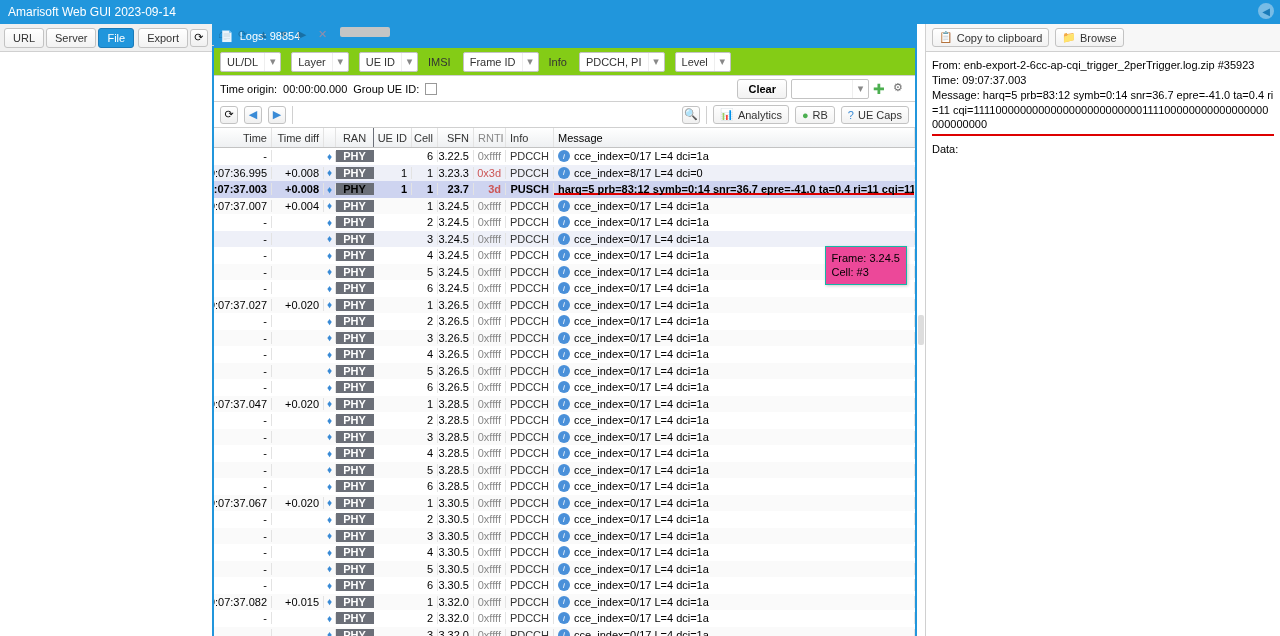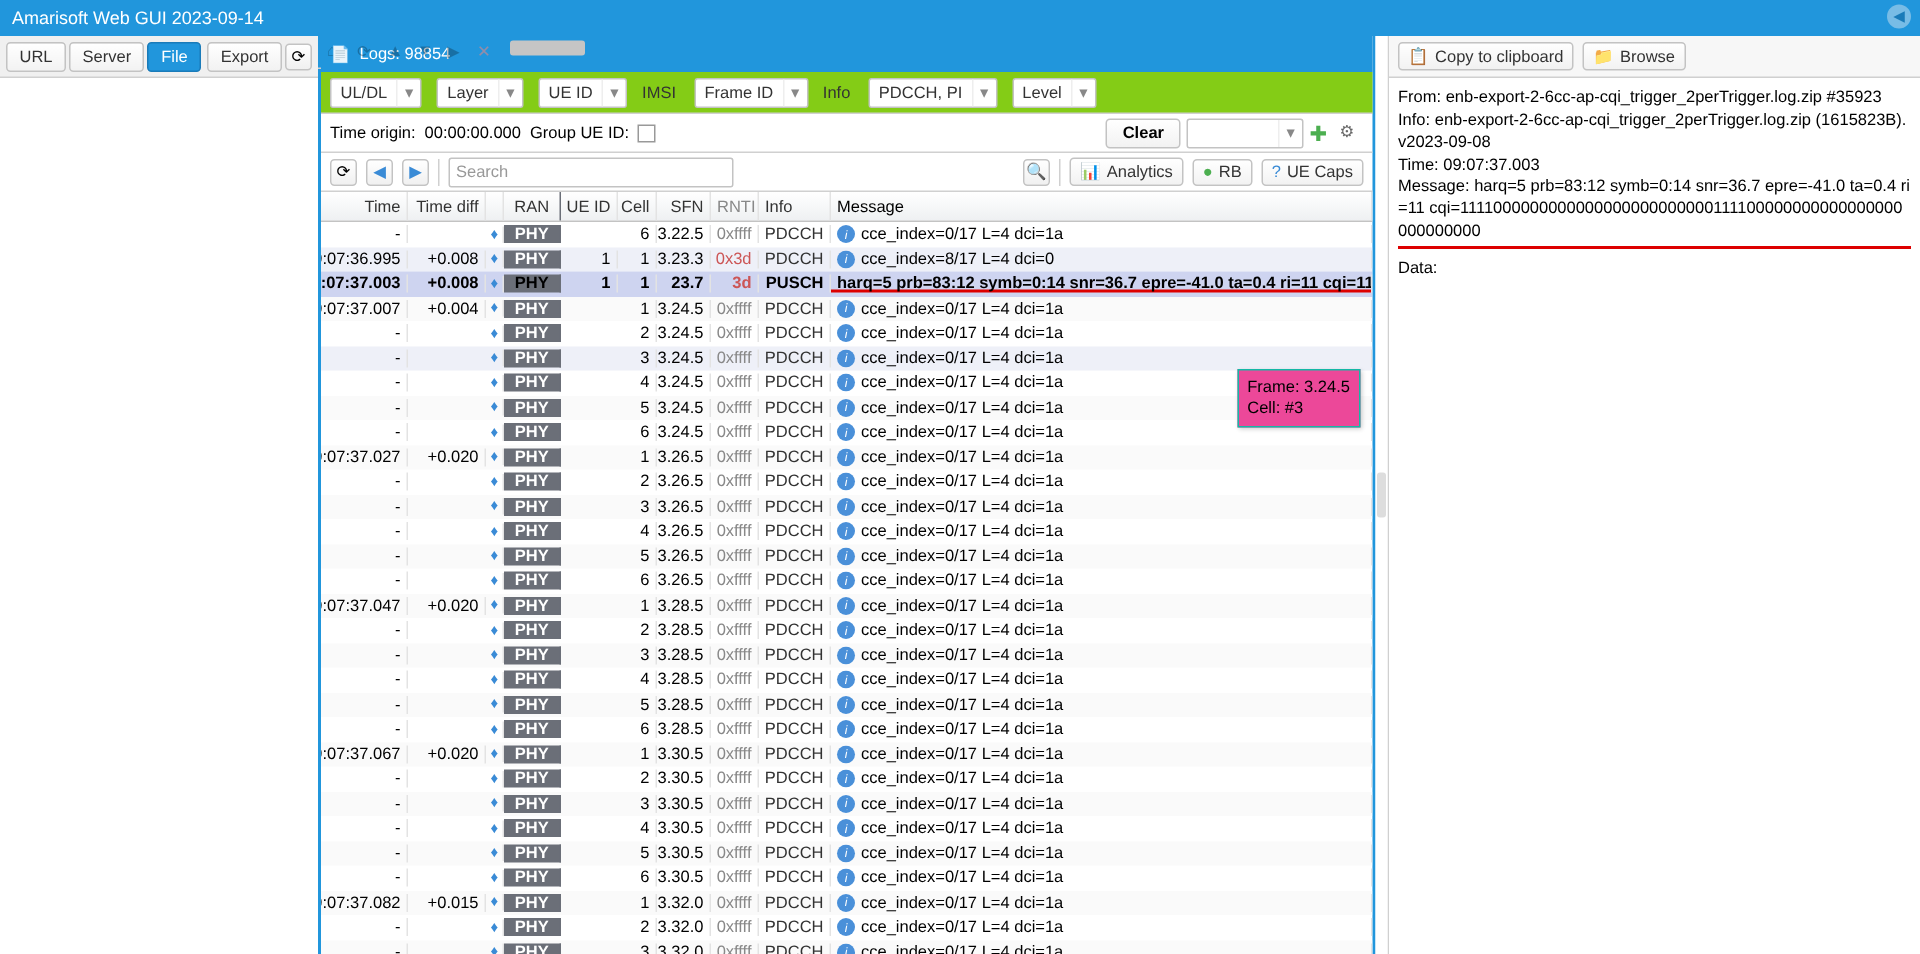--- a/index.html
+++ b/index.html
@@ -173,21 +173,20 @@
           </span>
         <span class="plus">✚</span>
         <span class="gear">⚙</span>
       </span>
     </div>
     <div class="navbar">
       <span class="round-ic">⟳</span>
       <span class="round-ic" style="color:#3a8bd6;">◀</span>
       <span class="round-ic" style="color:#3a8bd6;">▶</span>
       <span class="sep"></span>
-      <span class="search">Search</span>
       <span style="flex:1"></span>
       <span class="round-ic">🔍</span>
       <span class="sep"></span>
       <span class="rightbtns">
         <span class="linkbtn">
             <span>📊</span>
             <span>Analytics</span>
           </span>
         <span class="linkbtn">
             <span style="color:#4caf50;">●</span>
@@ -744,19 +743,18 @@
           <span>📋</span>
           <span>Copy to clipboard</span>
         </span>
       <span class="linkbtn">
           <span>📁</span>
           <span>Browse</span>
         </span>
     </div>
     <div class="right-body">
       <div class="wrapline"><span>From:</span> <span>enb-export-2-6cc-ap-cqi_trigger_2perTrigger.log.zip #35923</span></div>
-      <div class="wrapline"><span>Info:</span> <span>enb-export-2-6cc-ap-cqi_trigger_2perTrigger.log.zip (1615823B). v2023-09-08</span></div>
       <div><span>Time:</span> <span>09:07:37.003</span></div>
       <div class="wrapline redline"><span>Message:</span> <span>harq=5 prb=83:12 symb=0:14 snr=36.7 epre=-41.0 ta=0.4 ri=11 cqi=1111000000000000000000000000111100000000000000000000000000</span></div>
       <div>Data:</div>
     </div>
   </div>
 </div>
 
 </body></html>

